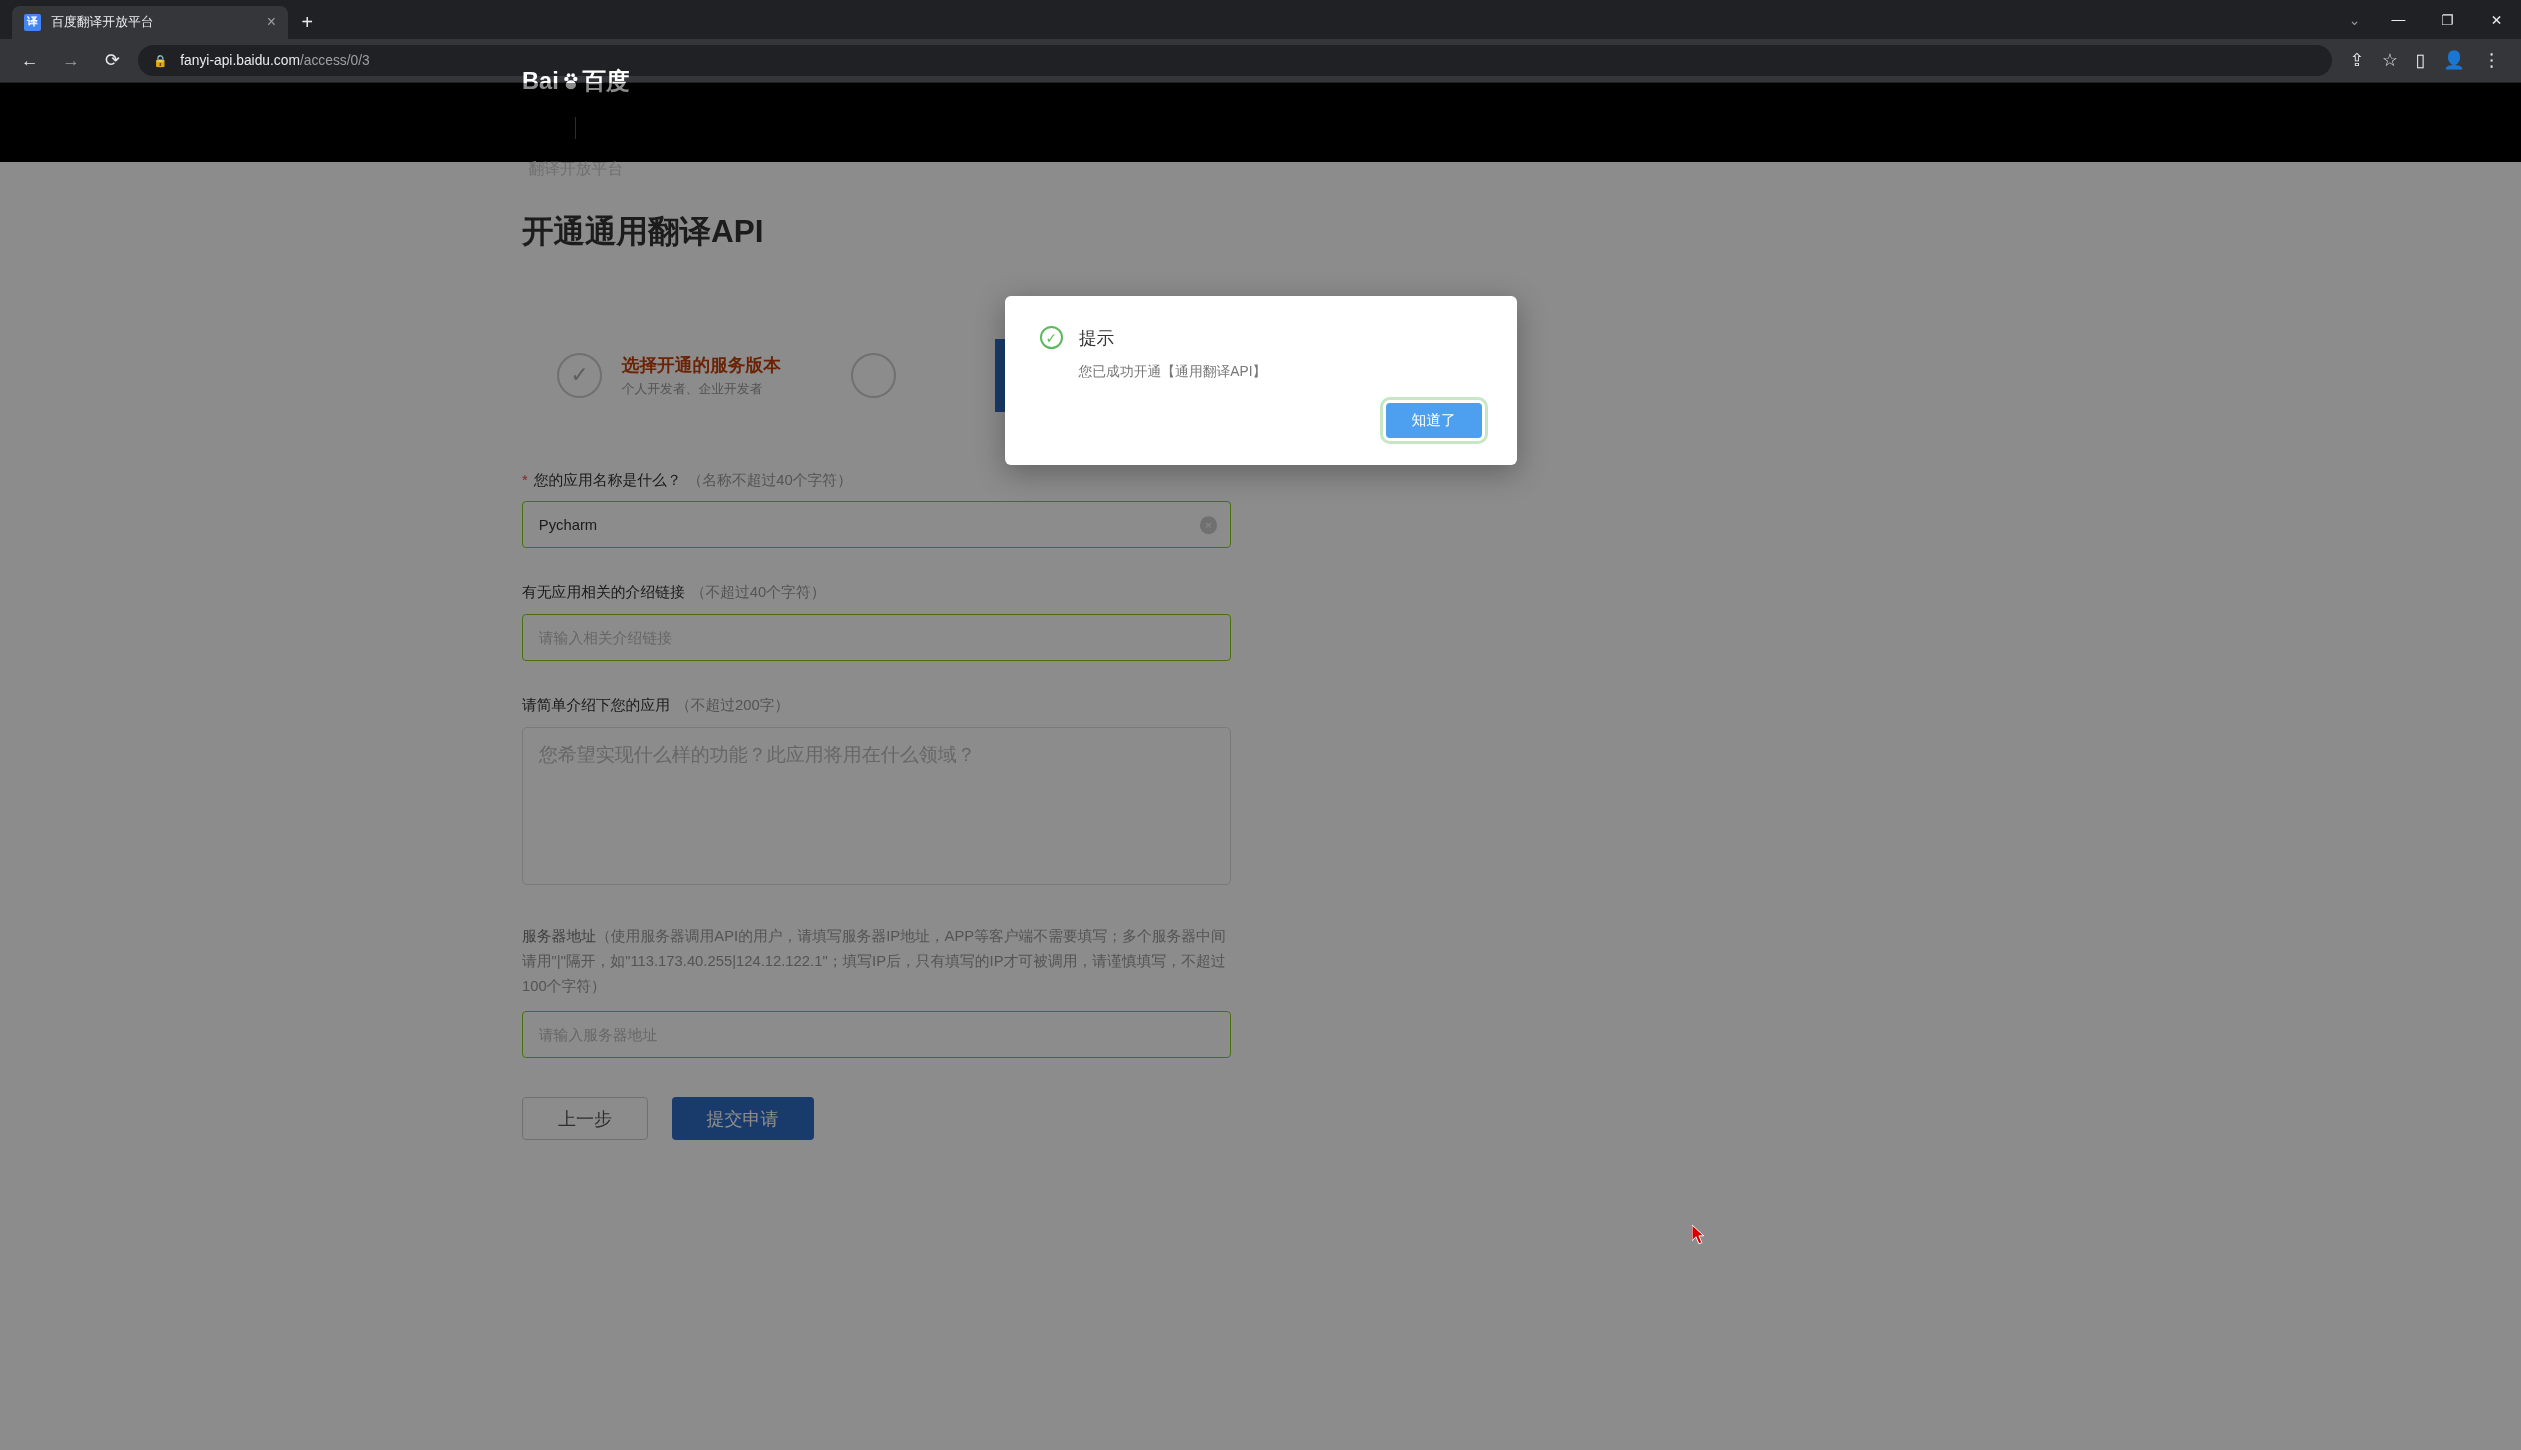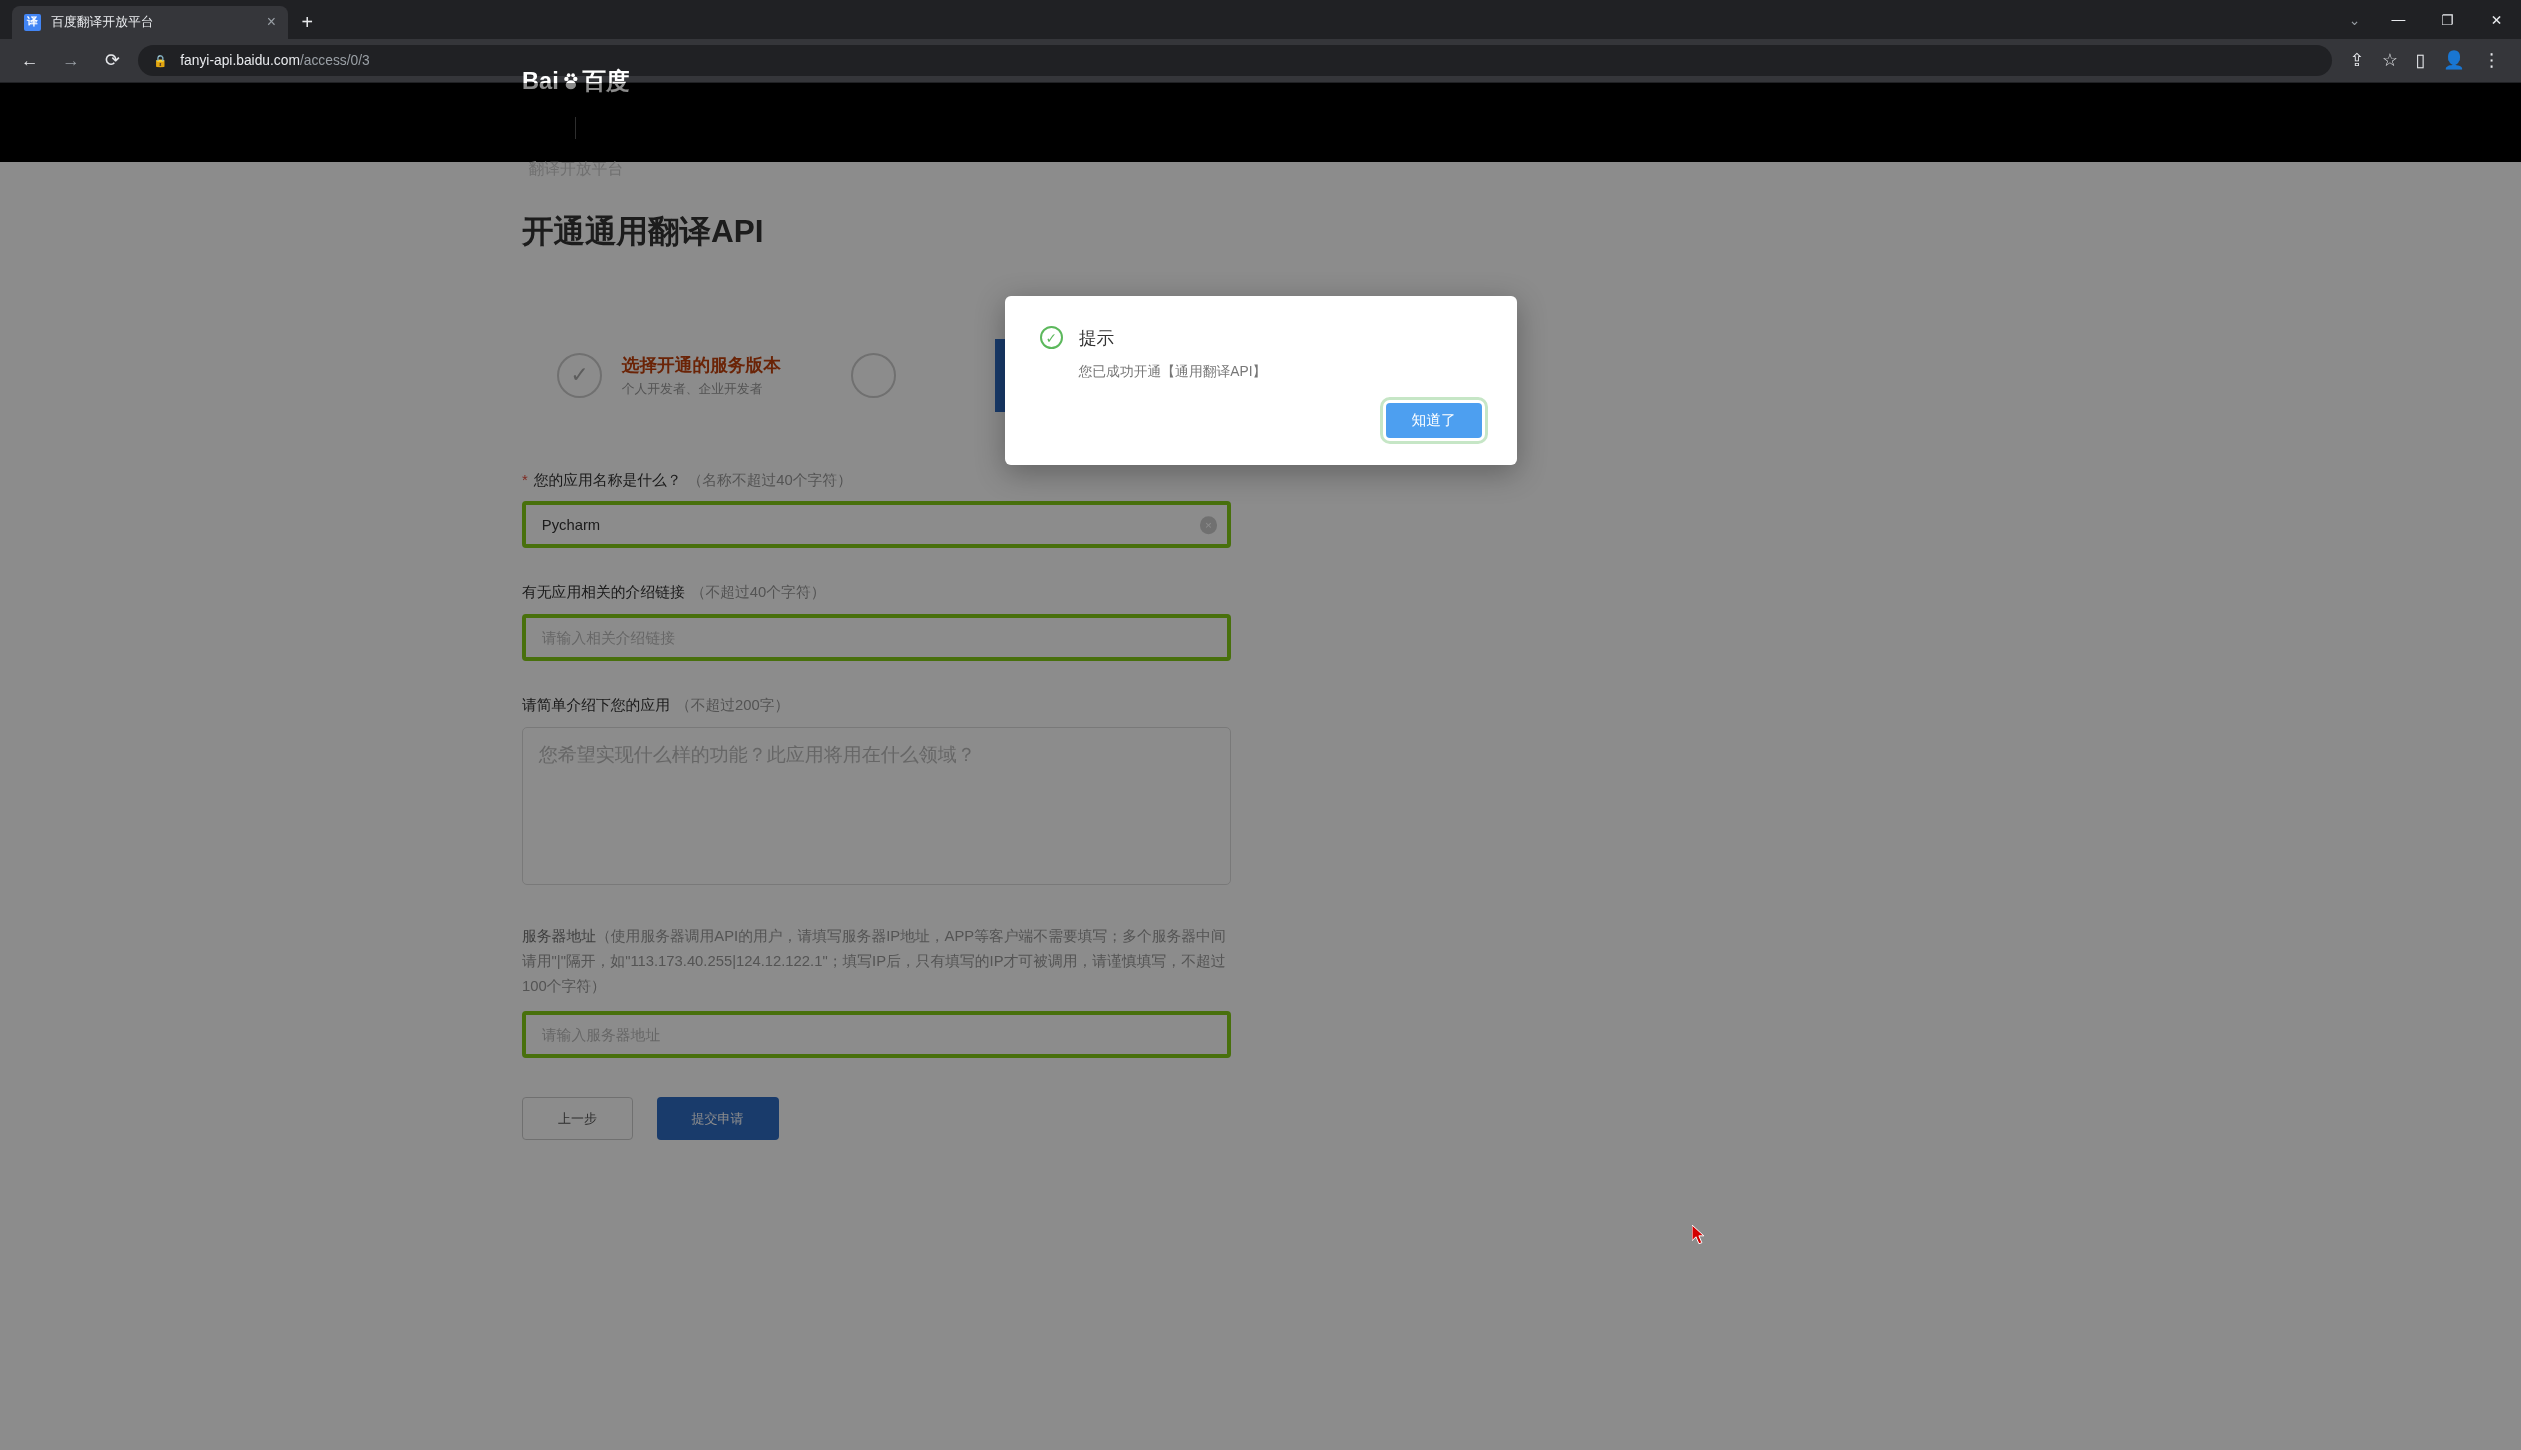--- a/index.html
+++ b/index.html
@@ -238,21 +238,21 @@
       display: flex;
       gap: 5.9px;
       flex-wrap: wrap;
       align-items: baseline;
     }
     .required { color: #e74c3c; }
     .label-hint { color: #999; }
     .input-text {
       width: 100%;
       height: 47px;
-      border: 4px solid #84cc16;
+      border: 1px solid #84cc16;
       border-radius: 3.9px;
       padding: 0 15.8px;
       font-size: 14.8px;
       color: #333;
       position: relative;
     }
     .input-wrap { position: relative; }
     .clear-btn {
       position: absolute;
       right: 13.8px;
@@ -289,21 +289,21 @@
     
     .form-buttons {
       display: flex;
       gap: 23.6px;
       margin-top: 39px;
     }
     .btn {
       height: 43px;
       padding: 0 35px;
       border-radius: 3.9px;
-      font-size: 13px;
+      font-size: 18px;
       cursor: pointer;
       display: flex;
       align-items: center;
     }
     .btn-default {
       background: #fff;
       border: 1px solid #ccc;
       color: #555;
     }
     .btn-primary {

